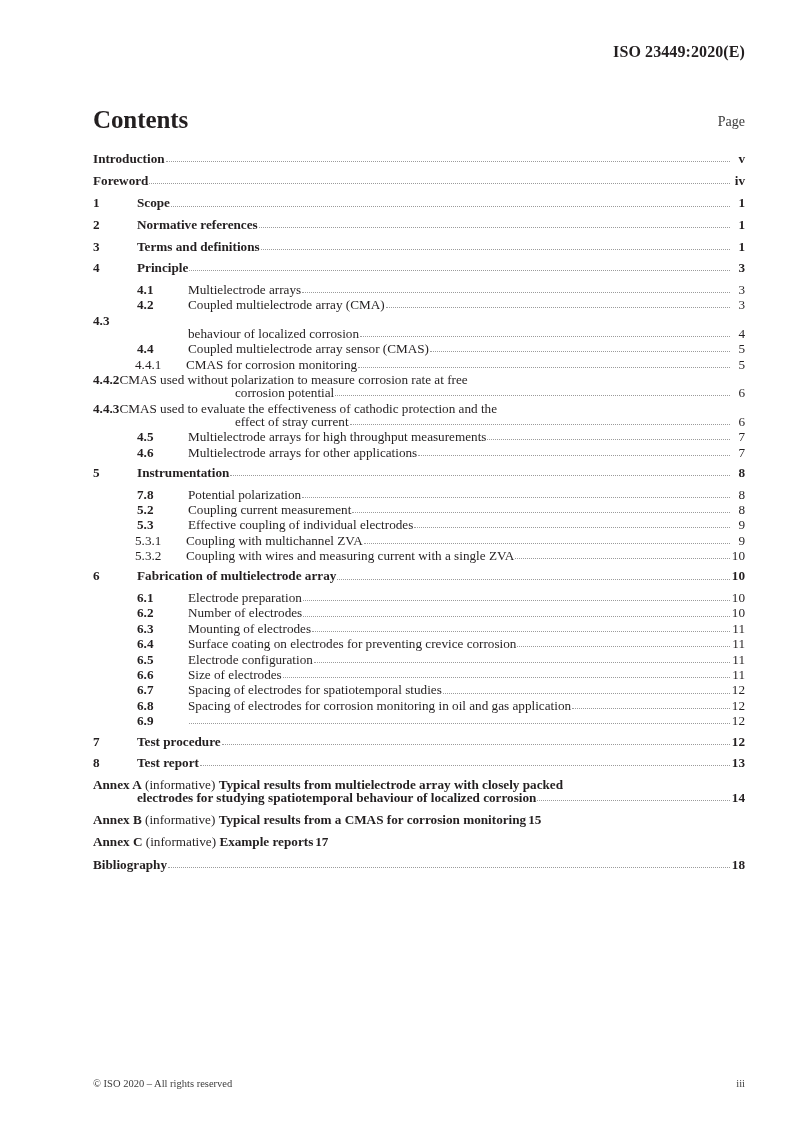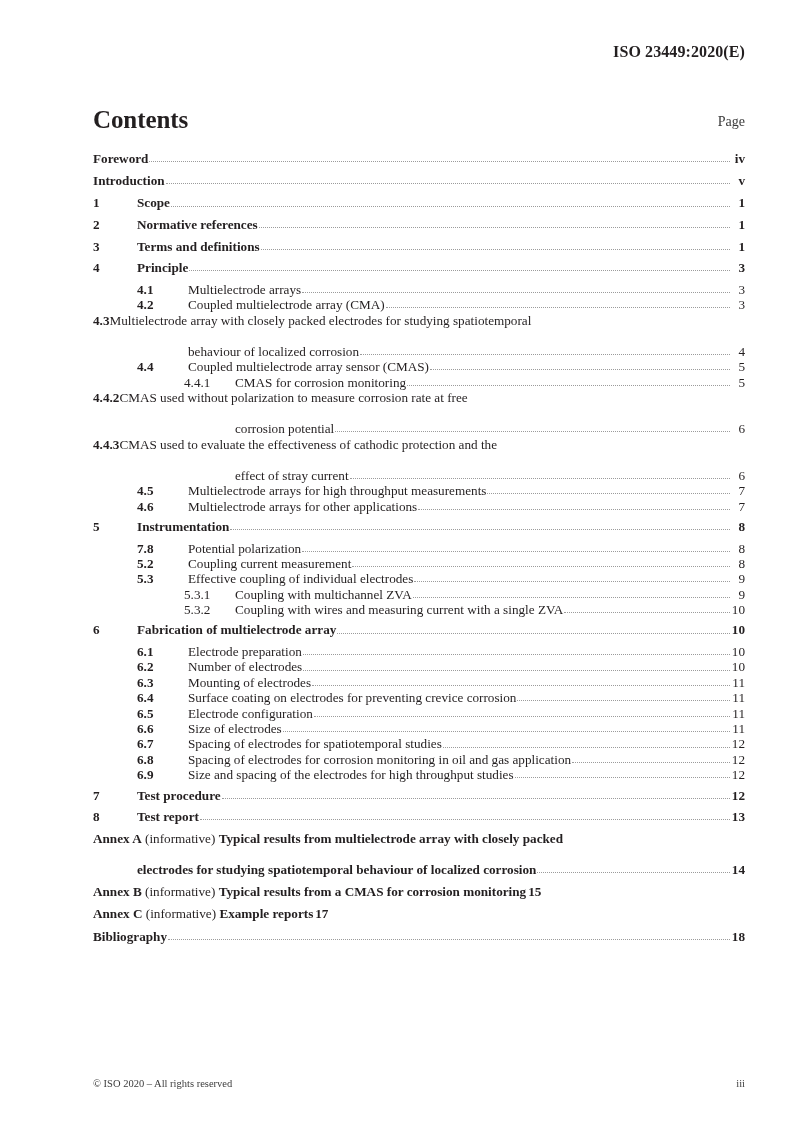--- a/index.html
+++ b/index.html
@@ -85,21 +85,21 @@
   
   .toc-row.gap-before { margin-top: 7.2px; }
 
   .num {
     flex: 0 0 auto;
     font-weight: bold;
     white-space: nowrap;
   }
   .lvl1 > .num { width: 44px; }
   .lvl2 > .num { width: 51px; margin-left: 44px; font-weight: bold; }
-  .lvl3 > .num { width: 51px; margin-left: 91px; font-weight: normal; }
+  .lvl3 > .num { width: 51px; margin-left: 42px; font-weight: normal; }
   .label {
     display: inline;
   }
   .lvl0 .label,
   .lvl1 .label,
   .annex .label {
     font-weight: bold;
   }
   .lvl2 .label,
   .lvl3 .label {
@@ -135,21 +135,21 @@
   
   .toc-row.wrap { display: block; }
   .toc-row.wrap .first-line {
     display: flex;
     align-items: flex-end;
   }
   .toc-row.wrap .second-line {
     display: flex;
     align-items: baseline;
   }
-  .toc-row.wrap .second-line .cont-label { flex: 0 0 auto; margin-top: 18px; }
+  .toc-row.wrap .second-line .cont-label { flex: 0 0 auto; }
 
   .annex .annex-kind { font-weight: normal; }
 
   
   .footer {
     position: absolute;
     left: 93px;
     right: 48px;
     bottom: 33px;
     display: flex;
@@ -167,28 +167,28 @@
 
   <div class="doc-header">ISO 23449:2020(E)</div>
 
   <div class="toc-head">
     <div class="toc-title">Contents</div>
     <div class="page-word">Page</div>
   </div>
 
   <div class="toc">
       <div class="toc-row lvl0">
+        <span class="label">Introduction</span>
+        <span class="leader"></span>
+        <span class="pg">v</span>
+      </div>
+      <div class="toc-row lvl0">
         <span class="label">Foreword</span>
         <span class="leader"></span>
         <span class="pg">iv</span>
-      </div>
-      <div class="toc-row lvl0">
-        <span class="label">Introduction</span>
-        <span class="leader"></span>
-        <span class="pg">v</span>
       </div>
       <div class="toc-row lvl1">
         <span class="num">1</span>
         <span class="label">Scope</span>
         <span class="leader"></span>
         <span class="pg">1</span>
       </div>
       <div class="toc-row lvl1">
         <span class="num">2</span>
         <span class="label">Normative references</span>
@@ -215,21 +215,20 @@
       </div>
       <div class="toc-row lvl2">
         <span class="num">4.2</span>
         <span class="label">Coupled multielectrode array (CMA)</span>
         <span class="leader"></span>
         <span class="pg">3</span>
       </div>
       <div class="toc-row lvl2 wrap">
         <div class="first-line">
           <span class="num">4.3</span>
-          <span class="label">Multielectrode array with closely packed electrodes for studying spatiotemporal</span>
         </div>
         <div class="second-line">
           <span style="flex: 0 0 95px;"></span>
           <span class="label cont-label">behaviour of localized corrosion</span>
           <span class="leader"></span>
           <span class="pg">4</span>
         </div>
       </div>
       <div class="toc-row lvl2">
         <span class="num">4.4</span>
@@ -364,21 +363,20 @@
         <span class="pg">12</span>
       </div>
       <div class="toc-row lvl2">
         <span class="num">6.8</span>
         <span class="label">Spacing of electrodes for corrosion monitoring in oil and gas application</span>
         <span class="leader"></span>
         <span class="pg">12</span>
       </div>
       <div class="toc-row lvl2">
         <span class="num">6.9</span>
-        <span class="label">Size and spacing of the electrodes for high throughput studies</span>
         <span class="leader"></span>
         <span class="pg">12</span>
       </div>
       <div class="toc-row lvl1 gap-before">
         <span class="num">7</span>
         <span class="label">Test procedure</span>
         <span class="leader"></span>
         <span class="pg">12</span>
       </div>
       <div class="toc-row lvl1">

